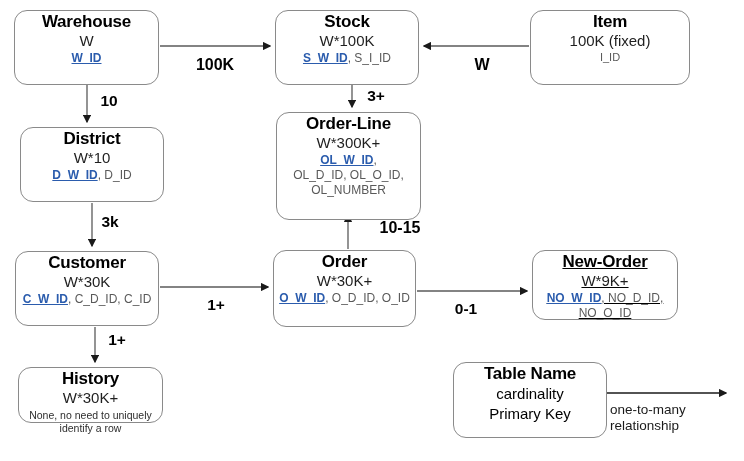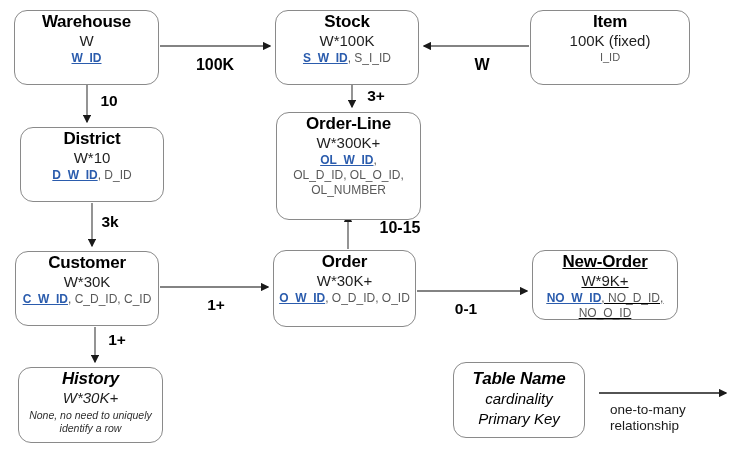--- a/index.html
+++ b/index.html
@@ -94,27 +94,27 @@
     <div class="t-pk"><span class="pk-blue">O_W_ID</span><span>, O_D_ID, O_ID</span></div>
   </div>
 
   <div class="table-box" style="left:532px;top:250px;width:146px;height:70px;text-decoration:underline;">
     <div class="t-name">New-Order</div>
     <div class="t-card">W*9K+</div>
     <div class="t-pk"><span class="pk-blue">NO_W_ID</span><span>, NO_D_ID,</span></div>
     <div class="t-pk-line">NO_O_ID</div>
   </div>
 
-  <div class="table-box" style="left:18px;top:367px;width:145px;height:76px;font-style:italic;">
+  <div class="table-box" style="left:18px;top:367px;width:145px;height:56px;">
     <div class="t-name">History</div>
     <div class="t-card">W*30K+</div>
     <div class="t-note">None, no need to uniquely identify a row</div>
   </div>
 
-  <div class="table-box" style="left:453px;top:362px;width:132px;height:76px;padding-top:5px;font-style:italic;">
+  <div class="table-box" style="left:453px;top:362px;width:154px;height:76px;">
     <div class="t-name">Table Name</div>
     <div class="legend-line">cardinality</div>
     <div class="legend-line">Primary Key</div>
   </div>
   <div class="legend-caption">
     <div>one-to-many</div>
     <div>relationship</div>
   </div>
 
   <div class="edge-label" style="left:215px;top:56px;font-size:16px;text-align:center;">100K</div>

